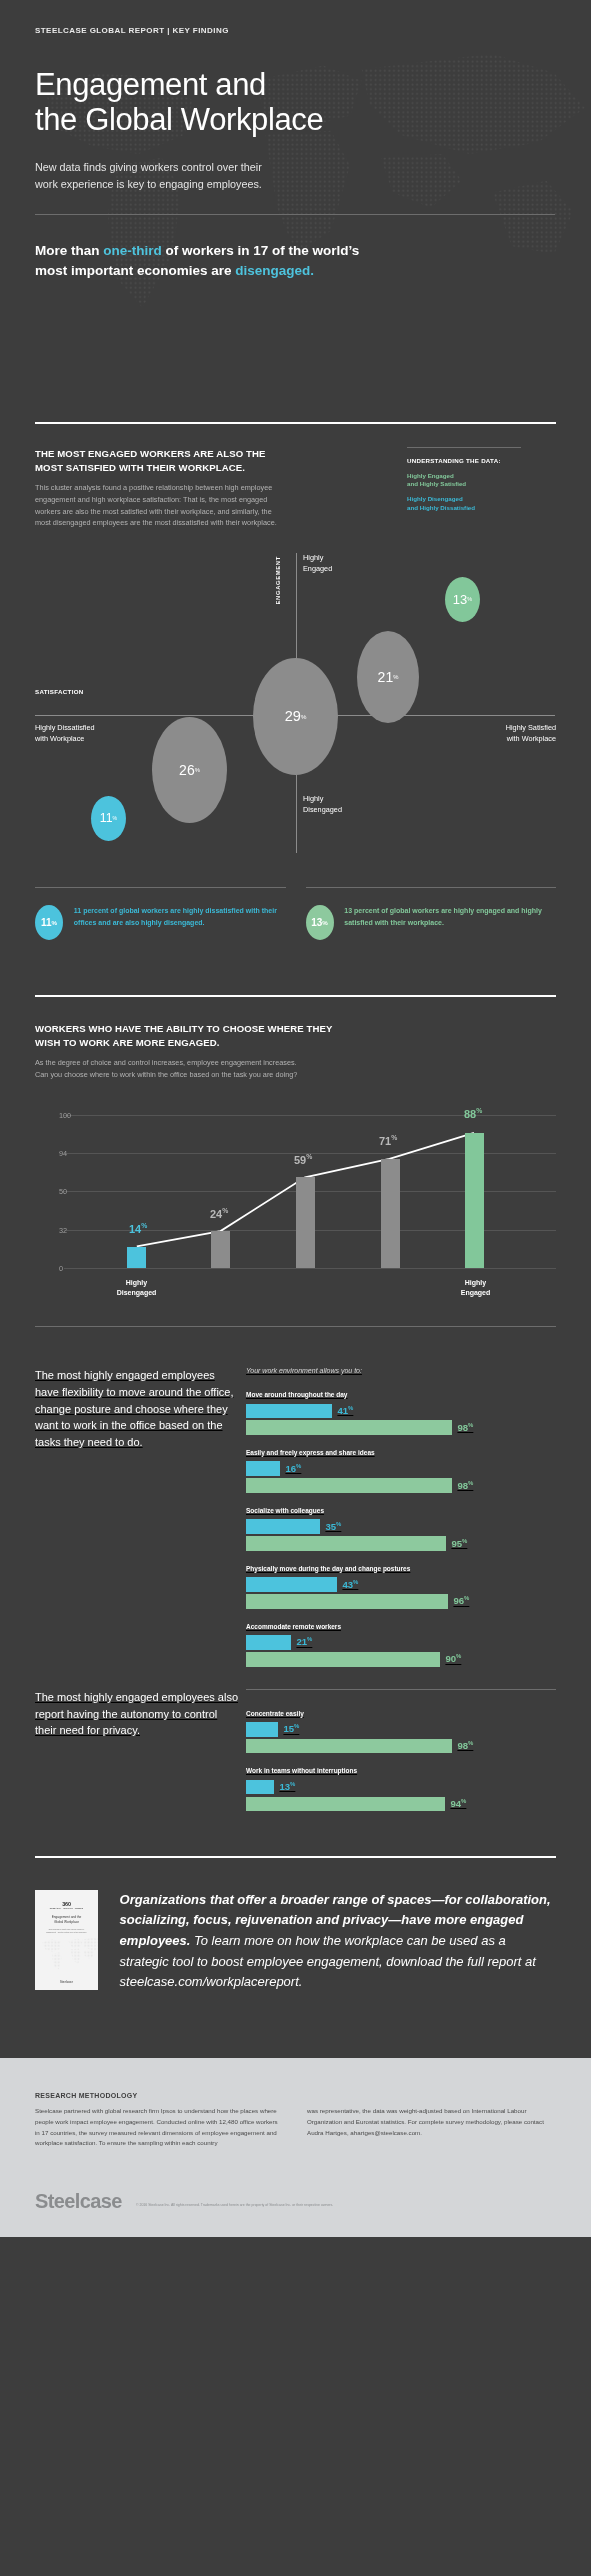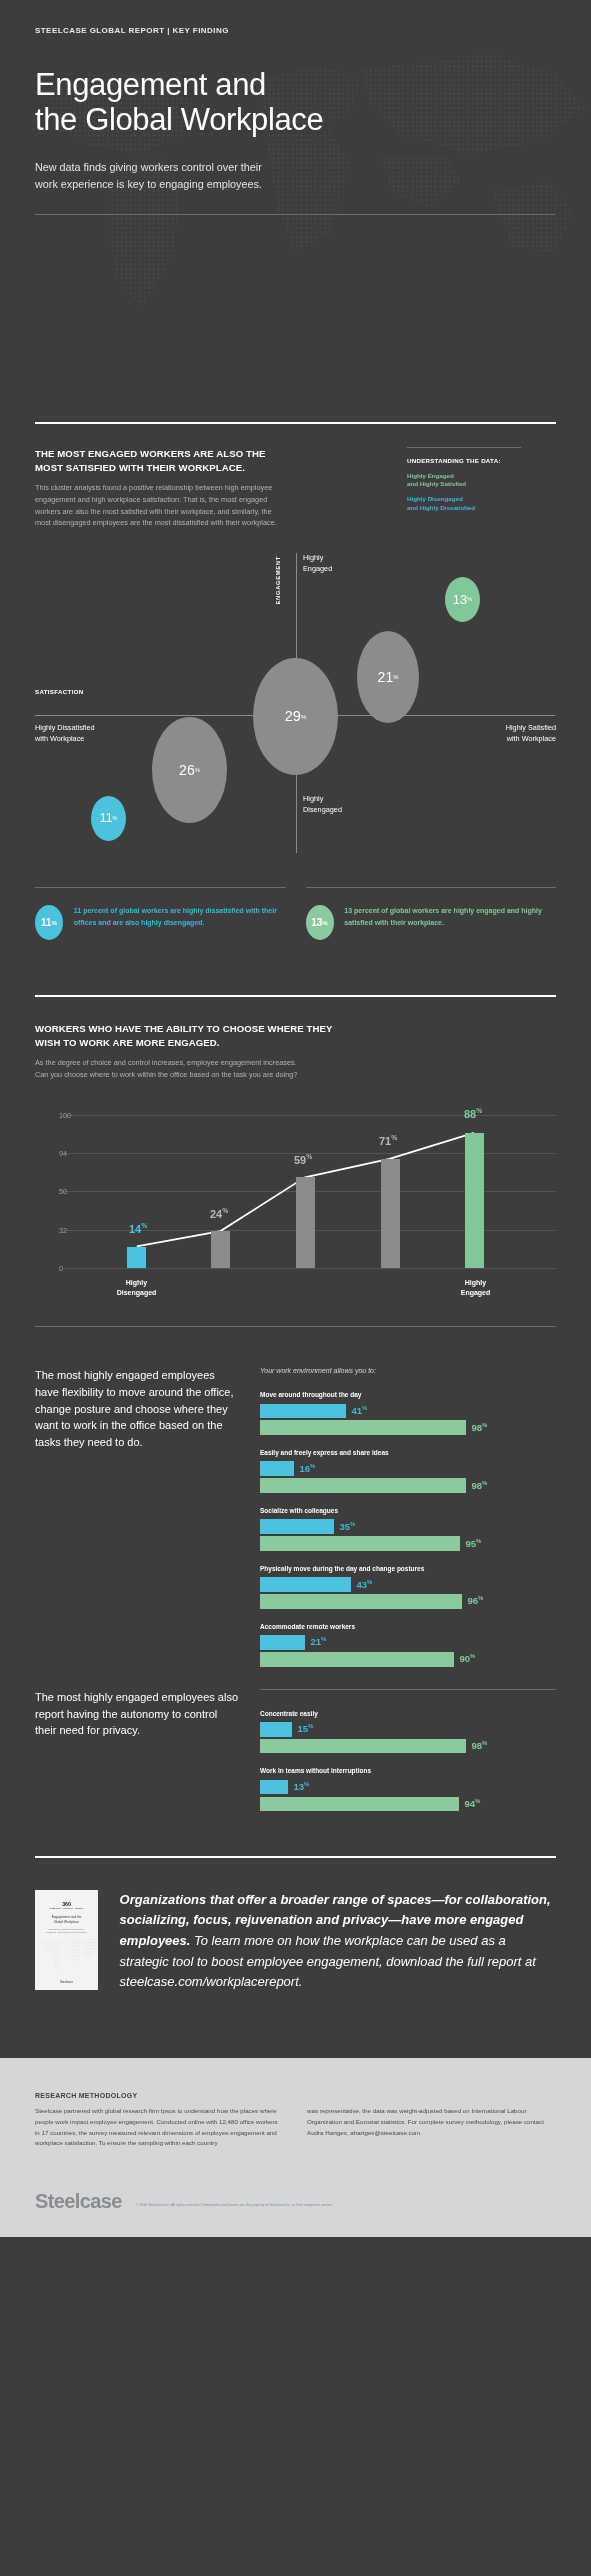--- a/index.html
+++ b/index.html
@@ -153,21 +153,21 @@
   .bar-val .pct { font-size: .62em; vertical-align: super; }
   .v-gray { color: #b9b9b9; }
   .v-green { color: #82c79a; }
   .v-blue { color: #4cc3dd; }
   .xcap {
     position: absolute; bottom: -6.2px; color: #ffffff; font-size: 7px;
     font-weight: bold; line-height: 1.4; text-align: center; width: 69px;
   }
 
   
-  .twocol { display: flex; gap: 22px; }
+  .twocol { display: flex; gap: 8px; text-decoration: underline; }
   .twocol .lead {
     width: 203px; color: #ffffff; font-size: 11px;
     font-weight: 300; line-height: 1.52;
   }
   .barcol { flex: 1; }
   .barcol-sub {
     color: #d6d6d6; font-size: 7px; font-style: italic; font-weight: 300;
     margin-bottom: 17px;
   }
   .bargroup { margin-bottom: 14px; }
@@ -253,20 +253,28 @@
         <div>the Global Workplace</div>
       </div>
 
       <div class="hero-sub">
         <div>New data finds giving workers control over their</div>
         <div>work experience is key to engaging employees.</div>
       </div>
 
       <div class="hero-rule"></div>
 
+      <div class="hero-stat">
+        <div>
+          <span>More than </span><span class="accent">one-third</span><span> of workers in 17 of the world’s</span>
+        </div>
+        <div>
+          <span>most important economies are </span><span class="accent">disengaged.</span>
+        </div>
+      </div>
     </div>
   </div>
 
   <div class="section" style="padding-top:21.6px;">
     <div class="rule-thick"></div>
 
     <div style="position:relative; margin-top:23px; min-height:83px;">
       <div class="sec-head">
         <div>THE MOST ENGAGED WORKERS ARE ALSO THE</div>
         <div>MOST SATISFIED WITH THEIR WORKPLACE.</div>

